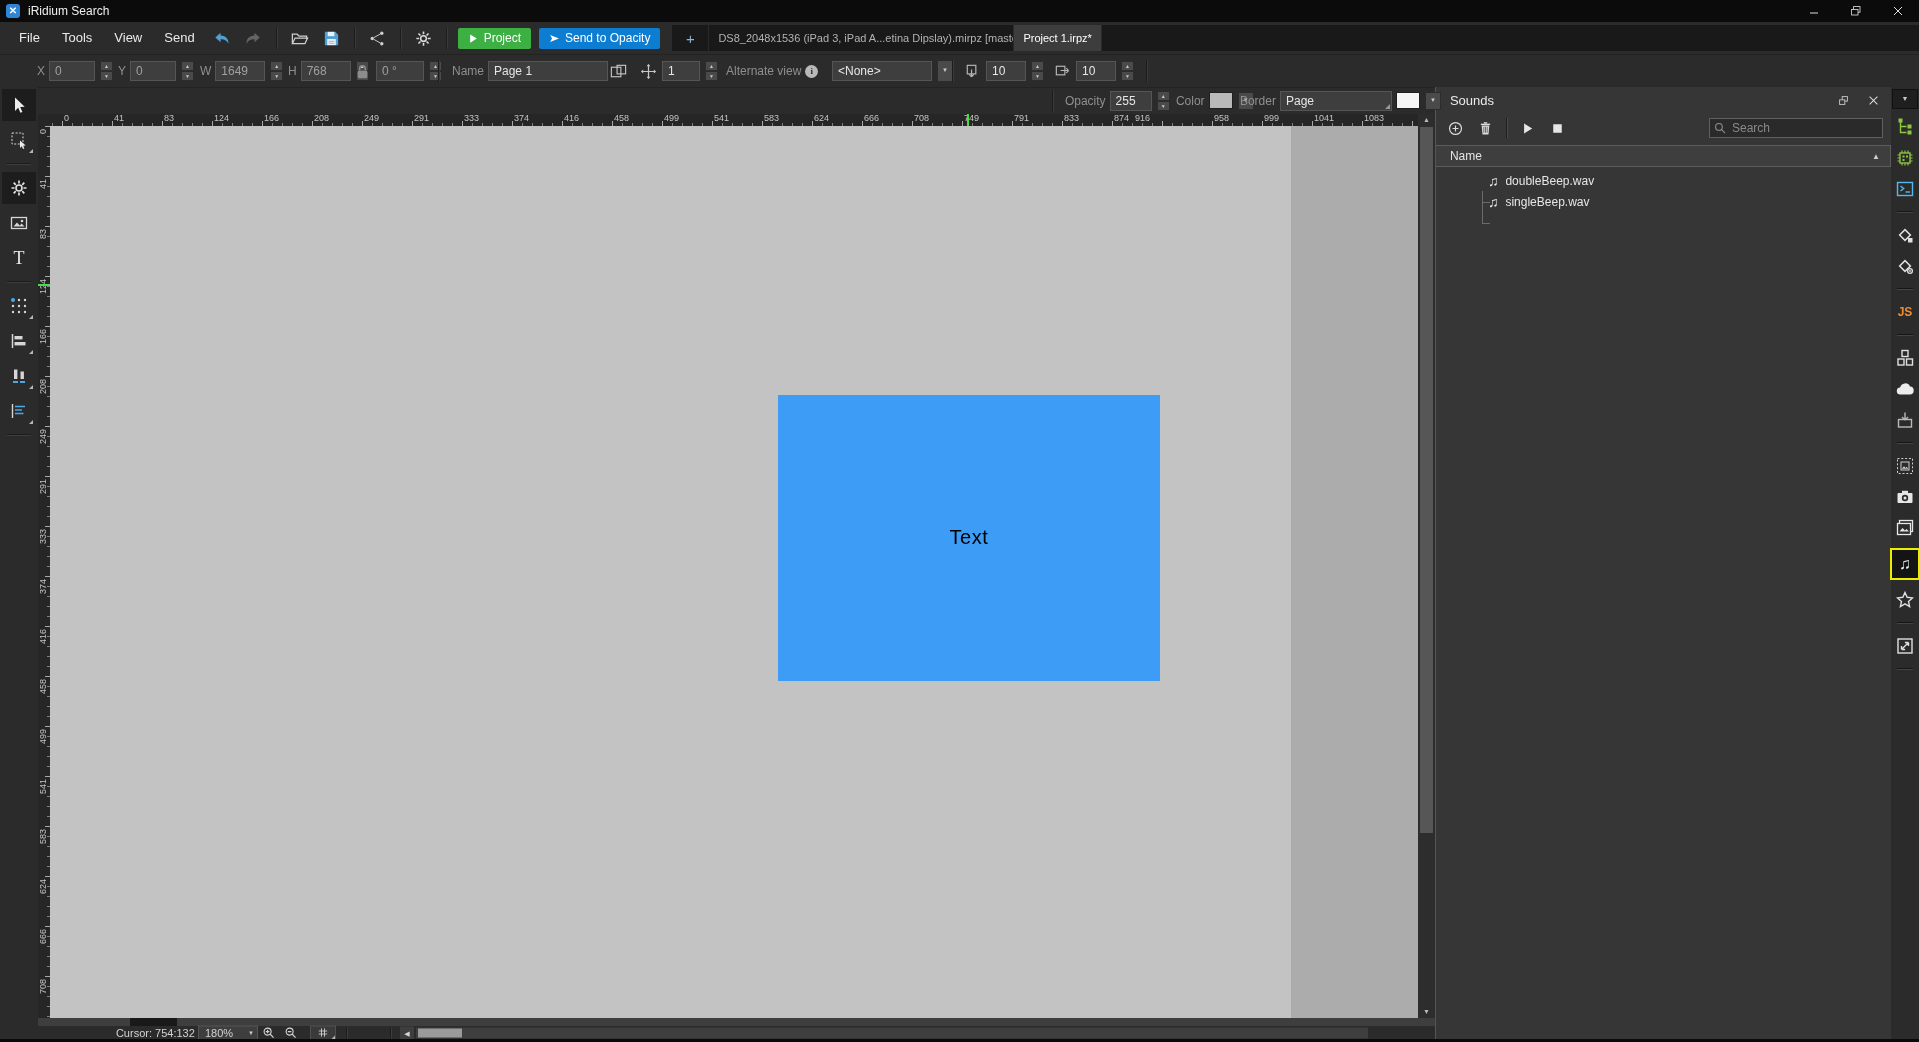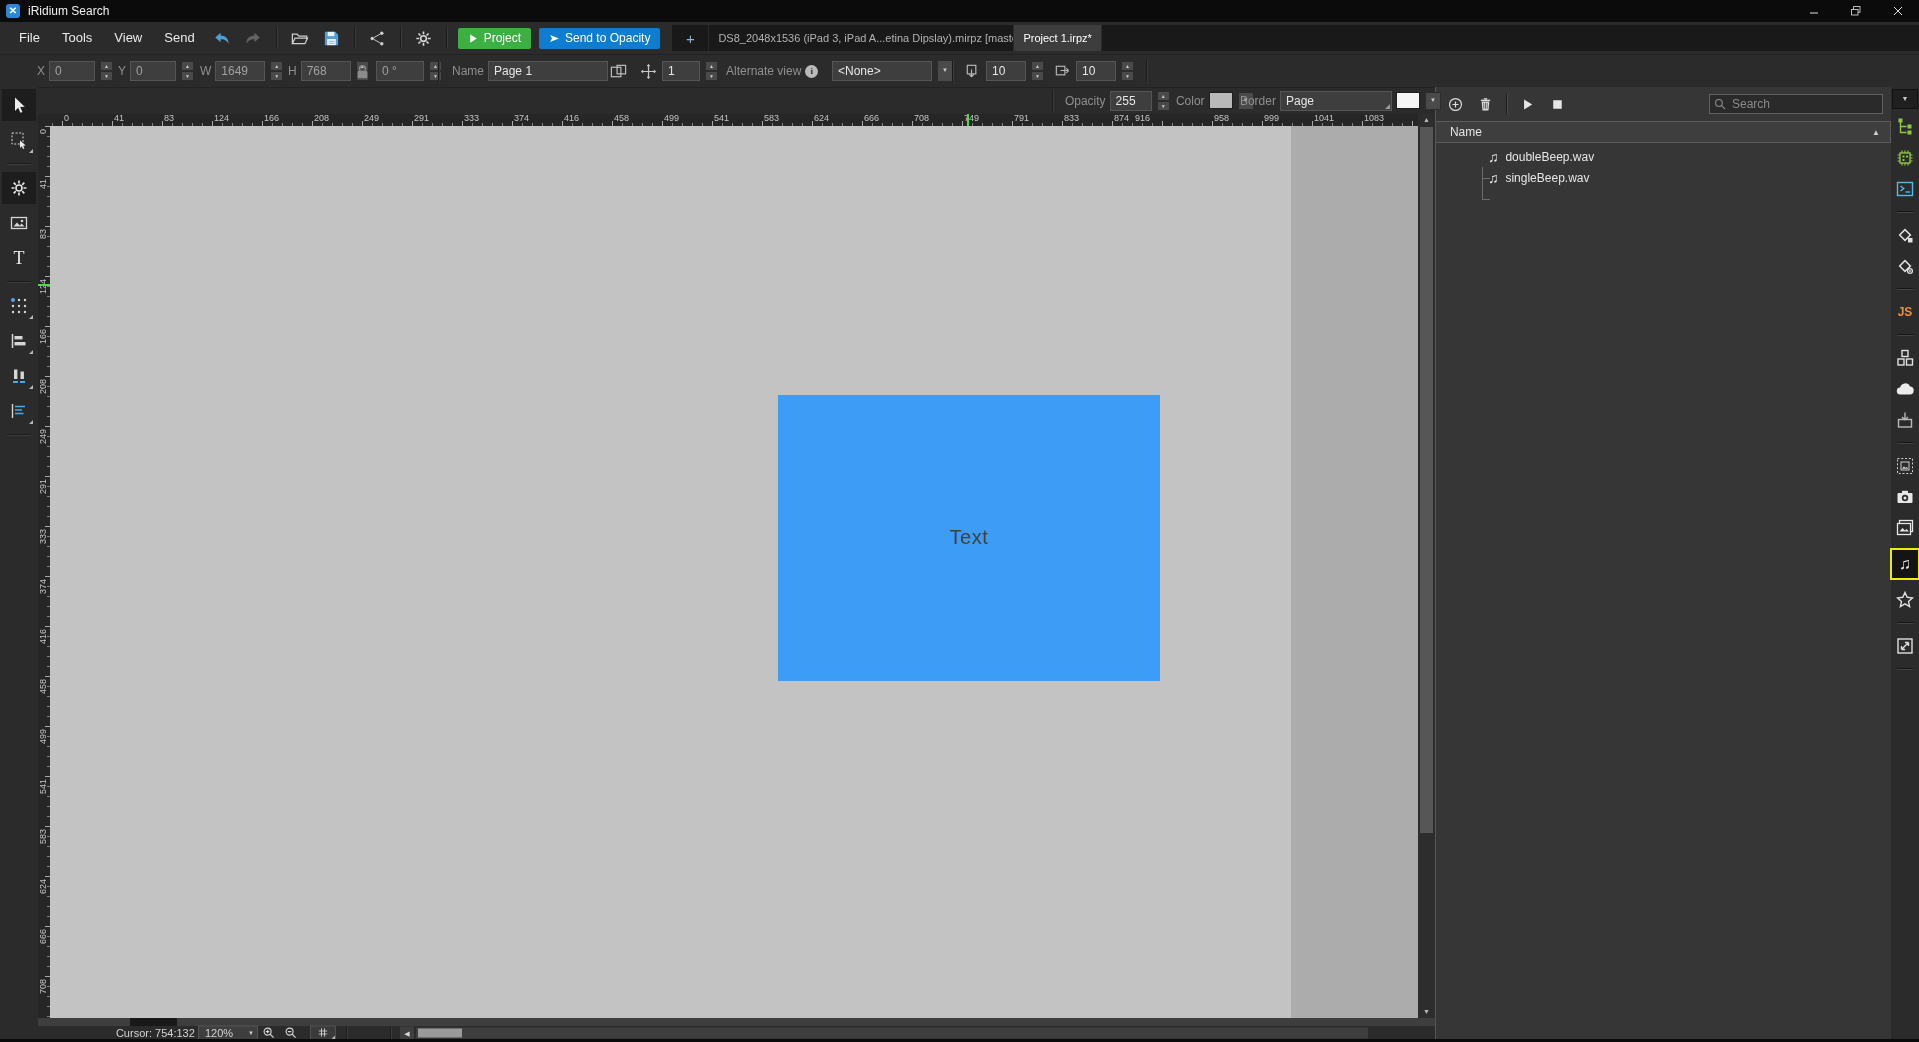--- a/index.html
+++ b/index.html
@@ -70,21 +70,21 @@
   .vruler{position:relative;width:12px;background:#262626;overflow:hidden;}
   .vruler .num{position:absolute;left:0px;font-size:9px;color:#c4c4c4;writing-mode:vertical-rl;transform:rotate(180deg);line-height:11px;}
   .vruler .tkM{position:absolute;right:0;height:1px;width:5px;background:#a8a8a8;}
   .vruler .tkm{position:absolute;right:0;height:1px;width:3px;background:#7e7e7e;}
   .vruler .cmark{position:absolute;left:0;right:0;height:2px;background:#43e043;}
   
   .canvas{position:relative;width:1368px;background:#acacac;overflow:hidden;}
   .page{position:absolute;left:0;top:0;width:1241px;height:100%;background:#c3c3c3;}
   .bluerect{position:absolute;left:728px;top:269px;width:382px;height:286px;background:#3d9cf6;
             display:flex;align-items:center;justify-content:center;}
-  .bluerect span{font-size:20px;color:#404040;letter-spacing:.5px;}
+  .bluerect span{font-size:20px;color:#000000;letter-spacing:.5px;}
   .vsb{position:relative;width:17px;background:#2d2d2d;}
   .vsb .thumb{position:absolute;left:2px;right:2px;top:1px;height:706px;background:#565656;}
   .vsb .down{position:absolute;bottom:0;left:0;right:0;height:12px;color:#b8b8b8;font-size:7px;line-height:12px;text-align:center;background:#2d2d2d;}
   
   .hstrip{position:relative;height:8px;background:#3e3e3e;}
   .hstrip .hthumb{position:absolute;left:92px;top:0;width:47px;height:8px;background:#191919;}
   .statusbar{position:relative;height:14px;background:#2b2b2b;font-size:11px;color:#d2d2d2;}
   .statusbar>*{position:absolute;top:50%;transform:translateY(-50%);}
   .st-zoom{width:52px;height:13px;background:#3e3e3e;border:1px solid #555;display:flex;align-items:center;font-size:11px;padding-left:6px;}
   .st-zoom .dd7{margin-left:auto;font-size:6px;color:#c9c9c9;padding-right:3px;}
@@ -765,21 +765,21 @@
         </div>
       </div>
 
       <div class="hstrip">
         <div class="hthumb"></div>
       </div>
 
       <div class="statusbar">
         <span style="left:78px">Cursor: 754:132</span>
         <div class="st-zoom" style="left:160px">
-          <span>120%</span>
+          <span>180%</span>
           <span class="dd7">▼</span>
         </div>
         <div class="st-ic" style="left:222px">
             <span>
               <svg viewBox="0 0 20 20" width="14" height="14">
                 <circle cx="8" cy="8" r="5" fill="none" stroke="#d6d6d6" stroke-width="1.6"></circle>
                 <path d="M8 5.5v5M5.5 8h5M11.8 11.8L16.5 16.5" stroke="#d6d6d6" stroke-width="1.6"></path>
               </svg>
             </span>
           </div>
@@ -810,20 +810,40 @@
           </div>
         <div class="st-sep" style="left:352px"></div>
         <div class="st-larrow" style="left:362px">◀</div>
         <div class="st-track" style="left:378px;width:952px">
           <div class="st-thumb"></div>
         </div>
       </div>
     </div>
 
     <div class="soundspanel">
+      <div class="sp-header">
+        <span class="sp-title">Sounds</span>
+        <div class="sp-hic">
+          <div class="hbtn">
+              <span>
+                <svg viewBox="0 0 20 20" width="13" height="13">
+                  <rect x="8" y="4" width="8" height="7" fill="none" stroke="#c8c8c8" stroke-width="1.4"></rect>
+                  <rect x="4" y="9" width="8" height="7" fill="#363636" stroke="#c8c8c8" stroke-width="1.4"></rect>
+                </svg>
+              </span>
+            </div>
+          <div class="hbtn">
+              <span>
+                <svg viewBox="0 0 20 20" width="13" height="13">
+                  <path d="M4 4l12 12M16 4L4 16" stroke="#d8d8d8" stroke-width="1.6"></path>
+                </svg>
+              </span>
+            </div>
+        </div>
+      </div>
       <div class="sp-toolbar">
         <div class="sp-tbtn">
             <span>
               <svg viewBox="0 0 20 20" width="17" height="17">
                 <circle cx="10" cy="10" r="7" fill="none" stroke="#dcdcdc" stroke-width="1.4"></circle>
                 <path d="M10 6.5v7M6.5 10h7" stroke="#dcdcdc" stroke-width="1.4"></path>
               </svg>
             </span>
           </div>
         <div class="sp-tbtn">

